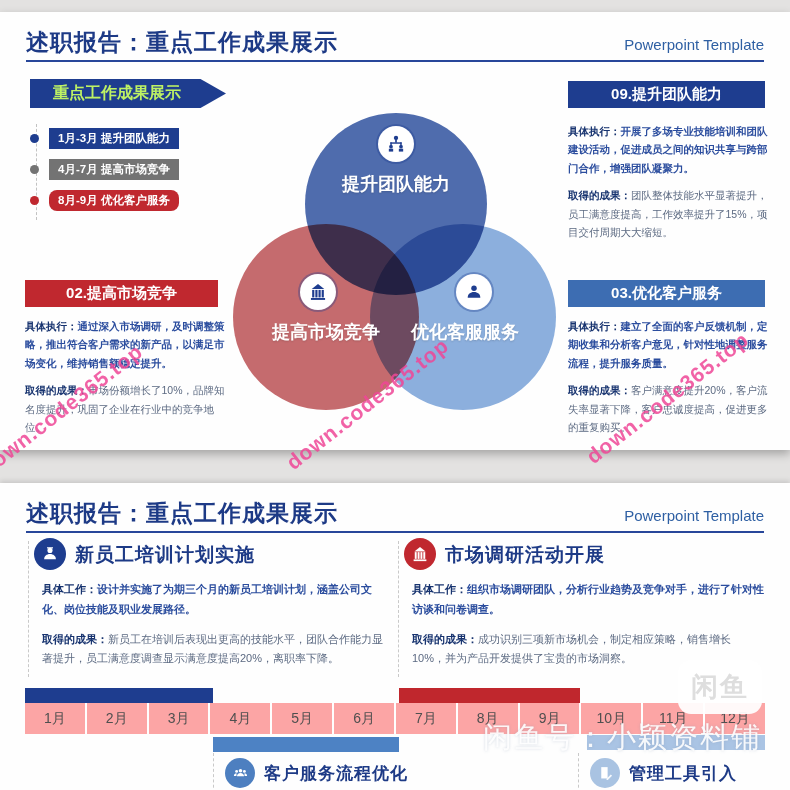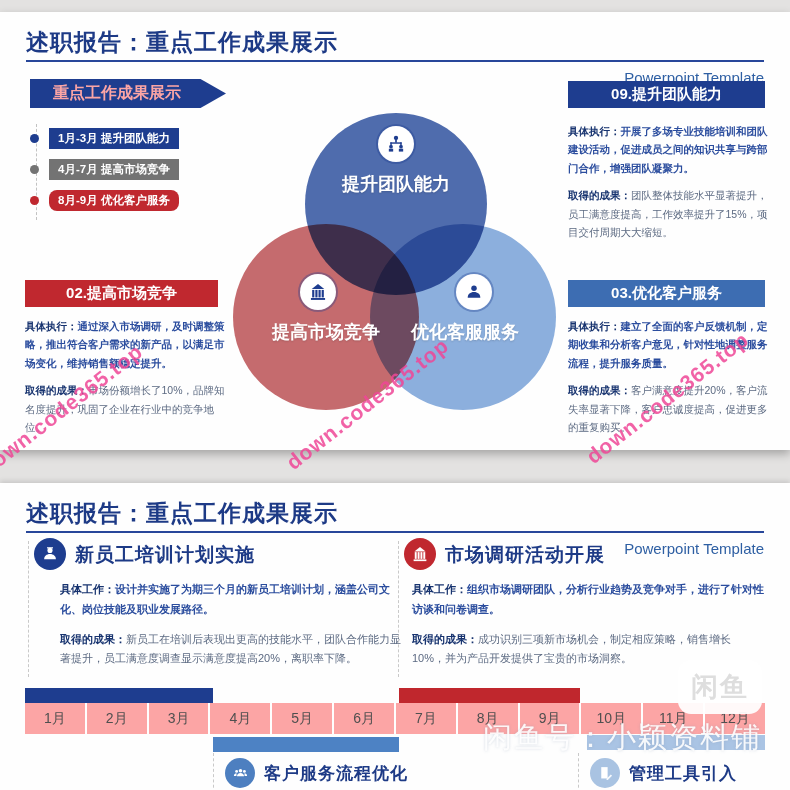--- a/index.html
+++ b/index.html
@@ -6,27 +6,27 @@
   html,body { width:790px; height:790px; }
   body { font-family:"Liberation Sans", sans-serif; background:#e3e2e1; overflow:hidden; }
   .page { position:relative; width:790px; height:790px; background:#e3e2e1; overflow:hidden; }
 
   .slide { position:absolute; left:0; width:790px; background:#fefefe; }
   .slide1 { top:12px; height:438px; box-shadow:0 4px 9px rgba(0,0,0,.28); }
   .slide2 { top:483px; height:307px; overflow:hidden; box-shadow:0 -2px 5px rgba(0,0,0,.12); }
 
   
   .sl-title { position:absolute; left:26px; top:15px; font-size:23px; font-weight:bold; color:#1d3a86; letter-spacing:1px; }
-  .sl-brand { position:absolute; right:26px; top:24px; font-size:15px; color:#2e5fa3;margin-top:33px; }
+  .sl-brand { position:absolute; right:26px; top:24px; font-size:15px; color:#2e5fa3; }
   .sl-rule { position:absolute; left:26px; right:26px; top:48px; border-top:2px solid #28479a; }
 
   
   .banner { position:absolute; left:30px; top:67px; width:196px; height:29px; background:#1e3d8f;
             clip-path:polygon(0 0,87% 0,100% 50%,87% 100%,0 100%);
-            color:#fca5a5; font-size:16px; font-weight:bold; display:flex; align-items:center; justify-content:center; padding-right:22px; }
+            color:#bef264; font-size:16px; font-weight:bold; display:flex; align-items:center; justify-content:center; padding-right:22px; }
   .numbox { position:absolute; height:27px; color:#fff; font-size:15px; font-weight:bold;
             display:flex; align-items:center; justify-content:center; }
   .numbox.n1 { left:568px; top:69px; width:197px; background:#1e3d8f; }
   .numbox.n2 { left:25px;  top:268px; width:193px; background:#c0282f; }
   .numbox.n3 { left:568px; top:268px; width:197px; background:#3d6db2; }
 
   
   .legend-line { position:absolute; left:36px; top:112px; height:96px; border-left:1px dashed #c2c2c2; }
   .legend-row { position:absolute; left:30px; display:flex; align-items:center; }
   .legend-dot { width:9px; height:9px; border-radius:50%; margin-right:10px; }
@@ -64,21 +64,21 @@
   
   .sec-dash { position:absolute; top:58px; height:136px; border-left:1px dashed #c9c9c9; }
   .sd1 { left:28px; } .sd2 { left:398px; }
   .sec-icon { position:absolute; top:55px; width:32px; height:32px; border-radius:50%;
               display:flex; align-items:center; justify-content:center; color:#fff; }
   .si1 { left:34px; background:#1e3d8f; } .si2 { left:404px; background:#c0282f; }
   .sec-icon svg { width:18px; height:18px; fill:currentColor; }
   .sec-title { position:absolute; top:59px; font-size:19px; font-weight:bold; color:#1d3a86; letter-spacing:1px; }
   .st1 { left:75px; } .st2 { left:445px; }
   .sec-body { position:absolute; top:97px; font-size:11px; line-height:1.8; }
-  .sb1 { left:60px; width:342px; } .sb2 { left:412px; width:352px; }
+  .sb1 { left:42px; width:342px; } .sb2 { left:412px; width:352px; }
   .sec-body p { margin-bottom:10px; }
   .work-txt { font-weight:bold; color:#2b4d9e; }
 
   
   .timeline { position:absolute; left:25px; top:205px; width:740px; height:64px; }
   .tl-bar { position:absolute; height:15px; }
   .bar-top1 { left:0%; width:25.4%; top:0; background:#1e3d8f; }
   .bar-top2 { left:50.6%; width:24.4%; top:0; background:#c0272d; }
   .bar-bot1 { left:25.4%; width:25.2%; top:49px; background:#4d82c4; }
   .bar-bot2 { left:76%; width:24%; top:47px; background:#aac4e4; }

